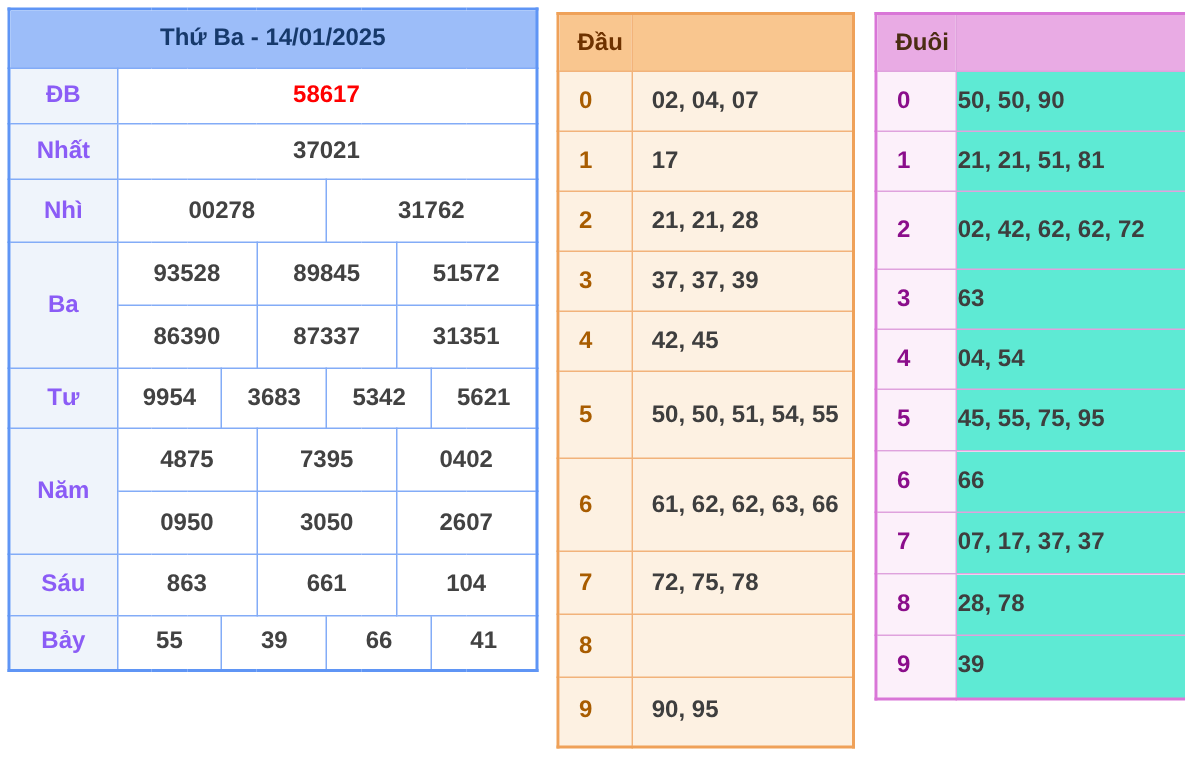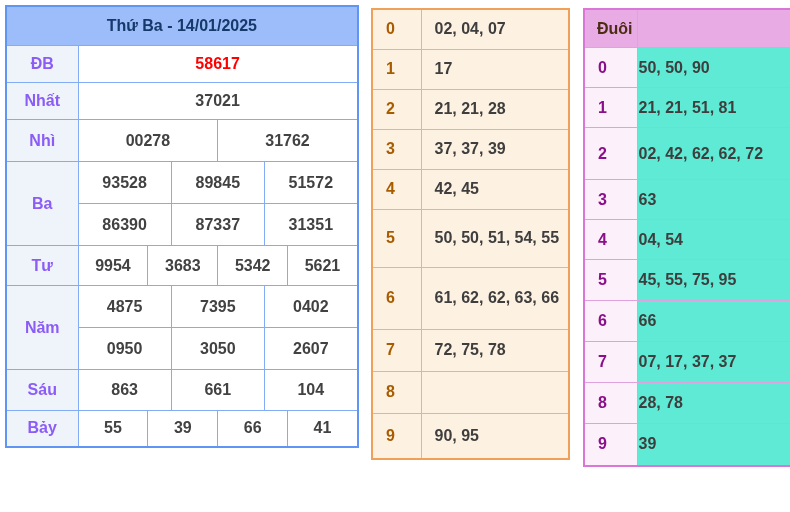--- a/index.html
+++ b/index.html
@@ -131,20 +131,24 @@
     </tr>
   </tbody>
     </table>
 
   <table class="tbl-dau">
     <colgroup>
         <col class="c-digit">
         <col>
       </colgroup>
     <tbody>
+        <tr style="height:36px">
+      <th>Đầu</th>
+      <th></th>
+    </tr>
     <tr style="height:40px">
       <td class="digit">0</td>
       <td class="nums">02, 04, 07</td>
     </tr>
     <tr style="height:40px">
       <td class="digit">1</td>
       <td class="nums">17</td>
     </tr>
     <tr style="height:40px">
       <td class="digit">2</td>

